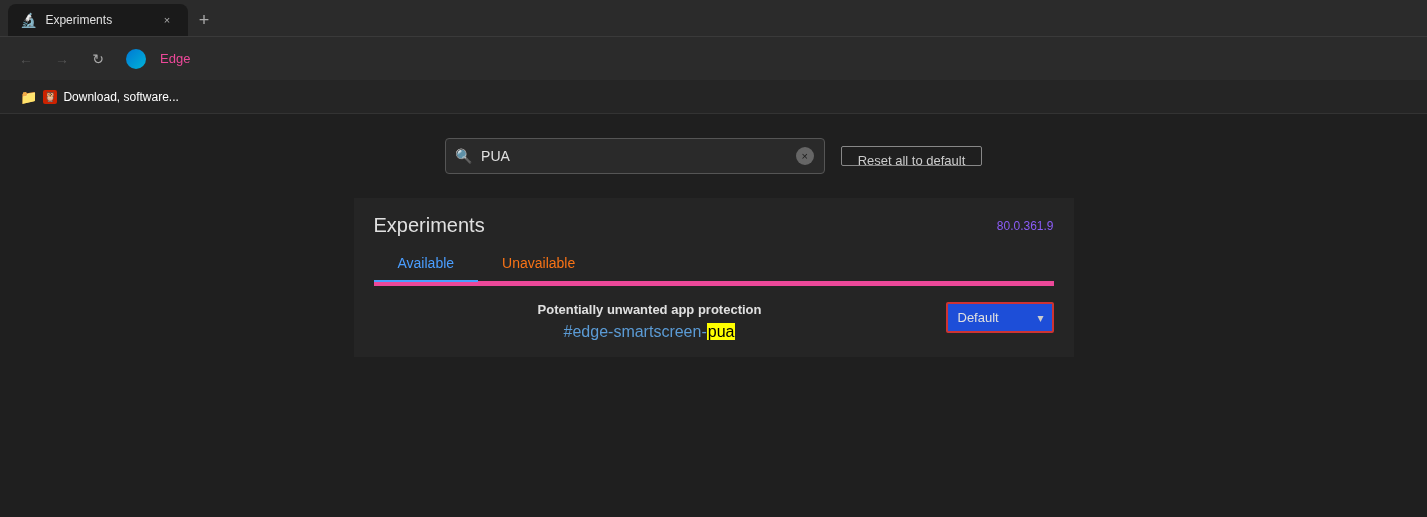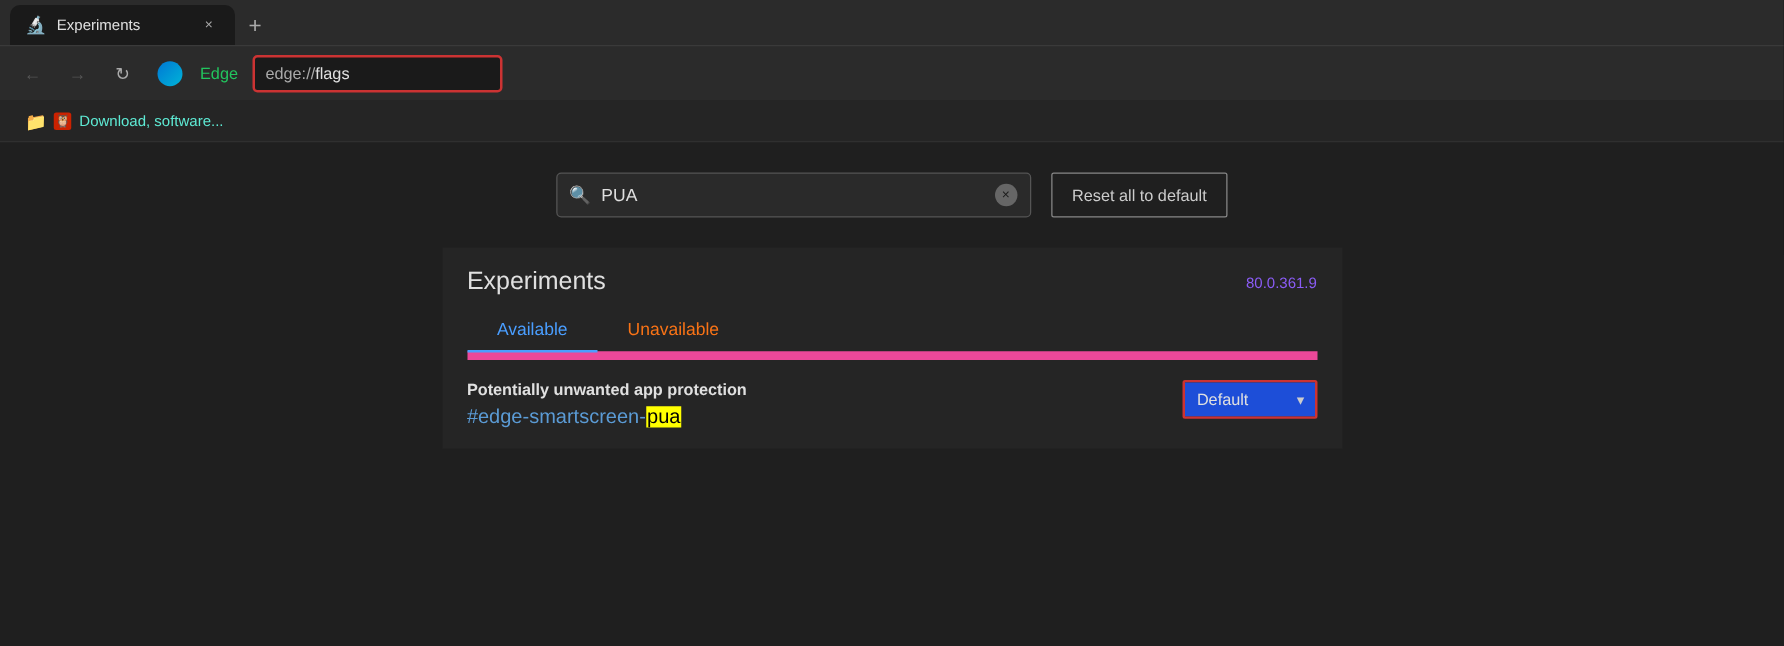--- a/index.html
+++ b/index.html
@@ -100,21 +100,21 @@
     }
     .edge-logo {
       width: 20px;
       height: 20px;
       background: linear-gradient(135deg, #0078d4, #00b4d8);
       border-radius: 50%;
       position: relative;
     }
     .browser-name {
       font-size: 13px;
-      color: #22c55e;
+      color: #ec4899;
       margin-right: 4px;
     }
     .address-bar-wrapper {
       display: flex;
       align-items: center;
       background: #1a1a1a;
       border: 2px solid #cc3333;
       border-radius: 4px;
       height: 30px;
       padding: 0 8px;
@@ -155,21 +155,21 @@
       display: inline-block;
       position: relative;
       font-size: 10px;
       display: flex;
       align-items: center;
       justify-content: center;
       color: white;
     }
     .bookmark-label {
       font-size: 12px;
-      color: #5eead4;
+      color: #ffffff;
     }
 
     
     .main-content {
       background: #1f1f1f;
       display: flex;
       flex-direction: column;
       align-items: center;
       padding-top: 24px;
       height: calc(517px - 36px - 44px - 34px);
@@ -220,21 +220,21 @@
       cursor: pointer;
     }
     .reset-btn {
       background: transparent;
       border: 1px solid #888;
       color: #ccc;
       font-size: 13px;
       padding: 6px 16px;
       border-radius: 2px;
       cursor: pointer;
-      height: 36px;
+      height: 20px;
       white-space: nowrap;
     }
 
     
     .experiments-panel {
       width: 720px;
       background: #252525;
     }
     .panel-header {
       display: flex;
@@ -248,21 +248,21 @@
       font-weight: 400;
     }
     .panel-version {
       font-size: 12px;
       color: #8b5cf6;
     }
 
     
     .tab-nav {
       display: flex;
-      border-bottom: 7px solid #ec4899;
+      border-bottom: 5px solid #ec4899;
       margin: 0 20px;
     }
     .tab-nav-item {
       padding: 10px 24px;
       font-size: 14px;
       cursor: pointer;
       color: #f97316;
       position: relative;
     }
     .tab-nav-item.active {
@@ -279,21 +279,21 @@
     }
 
     
     .flag-item {
       padding: 16px 20px;
       display: flex;
       justify-content: space-between;
       align-items: flex-start;
       gap: 20px;
     }
-    .flag-info { flex: 1; }
+    .flag-info { flex: 1; text-align: center; }
     .flag-name {
       font-size: 13px;
       font-weight: 600;
       color: #e0e0e0;
       margin-bottom: 6px;
     }
     .flag-description {
       font-size: 12px;
       color: #aaa;
       line-height: 1.5;
@@ -366,25 +366,20 @@
   <div class="nav-btn disabled">
     <span>→</span>
   </div>
   <div class="nav-btn">
     <span>↻</span>
   </div>
   <div class="browser-logo">
     <div class="edge-logo"></div>
   </div>
   <span class="browser-name">Edge</span>
-  <div class="address-bar-wrapper">
-    <span class="address-text">
-      <span class="protocol">edge://</span><span class="flags">flags</span>
-    </span>
-  </div>
 </div>
 
 <div class="bookmark-bar">
   <div class="bookmark-folder">
     <span class="folder-icon">📁</span>
     <span class="puffin-icon">🦉</span>
     <span class="bookmark-label">Download, software...</span>
   </div>
 </div>
 

